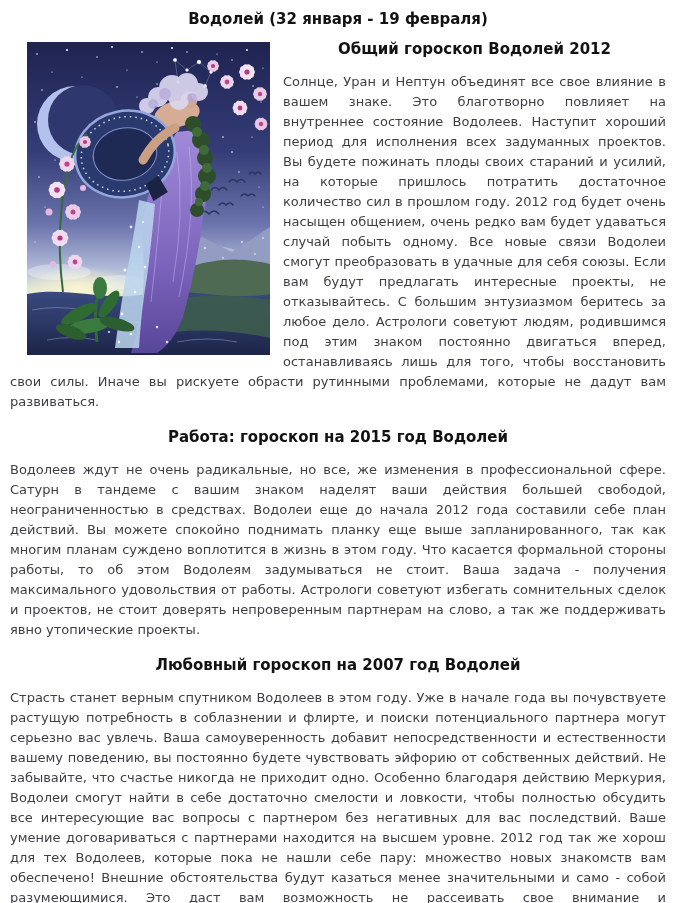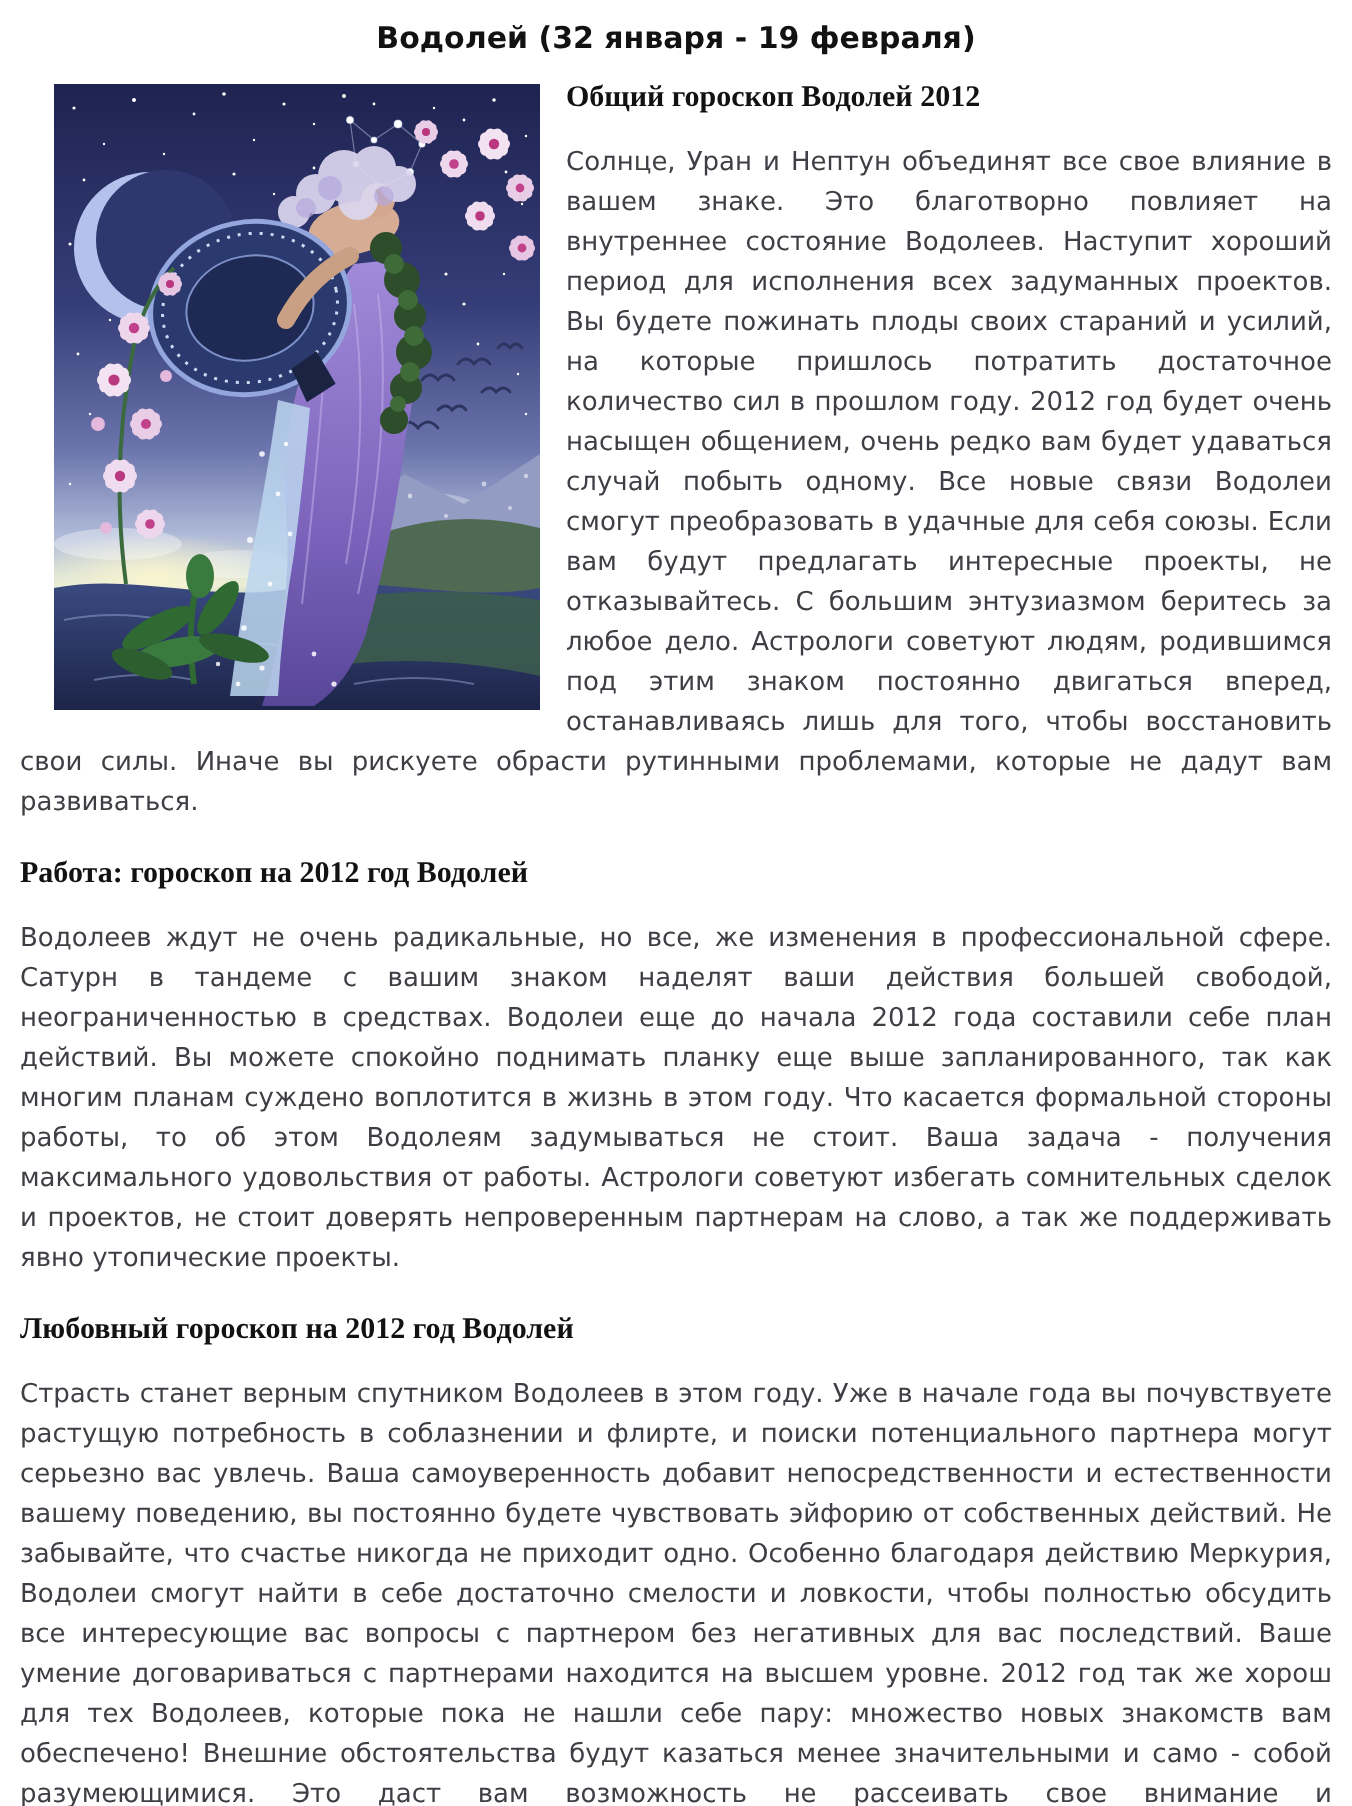--- a/index.html
+++ b/index.html
@@ -9,21 +9,21 @@
     font-family:"DejaVu Sans","Liberation Sans",sans-serif;
     font-size:13px;line-height:20px;color:#3e3e44;
     background:#ffffff;
   }
   .page-title{
     font-size:15px;font-weight:bold;color:#121212;
     text-align:center;margin:4px 0 12px 0;line-height:18px;
   }
   .section-heading{
     font-size:15px;font-weight:bold;color:#121212;
-    text-align:left;margin:16px 0 13px 0;line-height:19px;font-family:Liberation Serif, serif;
+    text-align:center;margin:16px 0 13px 0;line-height:19px;
   }
   .section-heading.first{margin-top:2px;}
   .body-text{
     text-align:justify;margin:0 0 6px 0;
   }
   .img-wrap{
     float:left;width:243px;height:313px;
     margin:2px 13px 8px 17px;
     overflow:hidden;
   }
@@ -363,19 +363,19 @@
         <circle cx="22" cy="170" r="3.5" fill="#e4b9dd"></circle>
         <circle cx="56" cy="146" r="3" fill="#e4b9dd"></circle>
         <circle cx="26" cy="222" r="3" fill="#e4b9dd"></circle>
       </g>
     </svg>
   </div>
 
   <h2 class="section-heading first">Общий гороскоп Водолей 2012</h2>
   <p class="body-text">Солнце, Уран и Нептун объединят все свое влияние в вашем знаке. Это благотворно повлияет на внутреннее состояние Водолеев. Наступит хороший период для исполнения всех задуманных проектов. Вы будете пожинать плоды своих стараний и усилий, на которые пришлось потратить достаточное количество сил в прошлом году. 2012 год будет очень насыщен общением, очень редко вам будет удаваться случай побыть одному. Все новые связи Водолеи смогут преобразовать в удачные для себя союзы. Если вам будут предлагать интересные проекты, не отказывайтесь. С большим энтузиазмом беритесь за любое дело. Астрологи советуют людям, родившимся под этим знаком постоянно двигаться вперед, останавливаясь лишь для того, чтобы восстановить свои силы. Иначе вы рискуете обрасти рутинными проблемами, которые не дадут вам развиваться.</p>
 
-  <h2 class="section-heading">Работа: гороскоп на 2012 год Водолей</h2>
+  <h2 class="section-heading">Работа: гороскоп на 2015 год Водолей</h2>
   <p class="body-text">Водолеев ждут не очень радикальные, но все, же изменения в профессиональной сфере. Сатурн в тандеме с вашим знаком наделят ваши действия большей свободой, неограниченностью в средствах. Водолеи еще до начала 2012 года составили себе план действий. Вы можете спокойно поднимать планку еще выше запланированного, так как многим планам суждено воплотится в жизнь в этом году. Что касается формальной стороны работы, то об этом Водолеям задумываться не стоит. Ваша задача - получения максимального удовольствия от работы. Астрологи советуют избегать сомнительных сделок и проектов, не стоит доверять непроверенным партнерам на слово, а так же поддерживать явно утопические проекты.</p>
 
-  <h2 class="section-heading">Любовный гороскоп на 2012 год Водолей</h2>
+  <h2 class="section-heading">Любовный гороскоп на 2007 год Водолей</h2>
   <p class="body-text">Страсть станет верным спутником Водолеев в этом году. Уже в начале года вы почувствуете растущую потребность в соблазнении и флирте, и поиски потенциального партнера могут серьезно вас увлечь. Ваша самоуверенность добавит непосредственности и естественности вашему поведению, вы постоянно будете чувствовать эйфорию от собственных действий. Не забывайте, что счастье никогда не приходит одно. Особенно благодаря действию Меркурия, Водолеи смогут найти в себе достаточно смелости и ловкости, чтобы полностью обсудить все интересующие вас вопросы с партнером без негативных для вас последствий. Ваше умение договариваться с партнерами находится на высшем уровне. 2012 год так же хорош для тех Водолеев, которые пока не нашли себе пару: множество новых знакомств вам обеспечено! Внешние обстоятельства будут казаться менее значительными и само - собой разумеющимися. Это даст вам возможность не рассеивать свое внимание и совершенствоваться в желаемом направлении. Особенно много вдохновения в этом году получат те Водолеи, которые не состоят в браке! Не замыкайтесь в себе, дайте людям лучше узнать себя, старайтесь чаще встречаться с интересными и привлекательными людьми! Для тех же, кто находится в паре, у звезд есть один совет: не держите свои чувства и мысли в себе, любое решение обсуждайте с партнером и никакие беды вам будут не страшны!</p>
 
 </div>
 
 </body></html>

